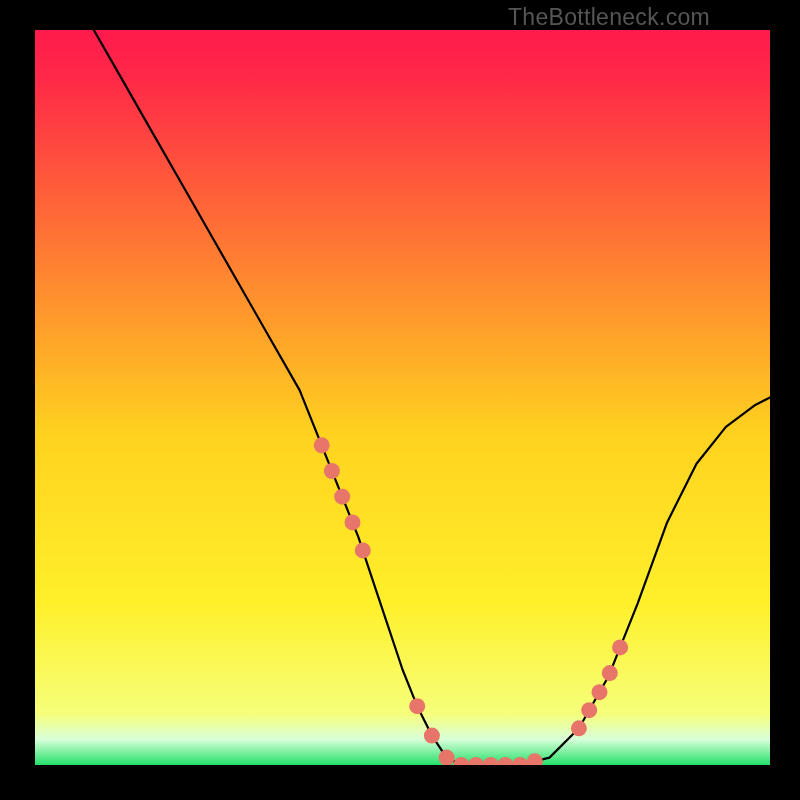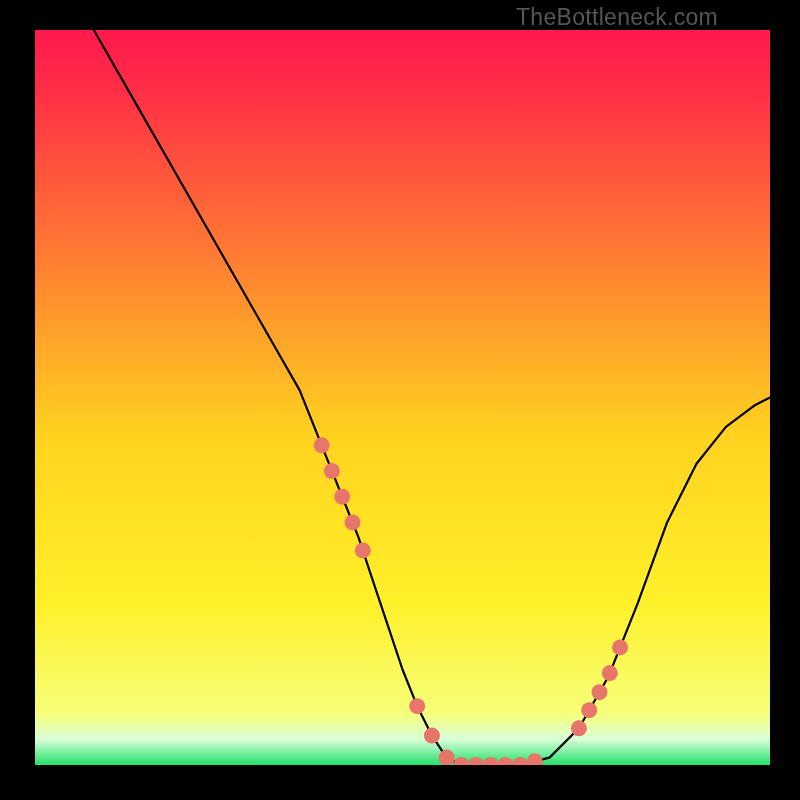--- a/index.html
+++ b/index.html
@@ -7,21 +7,20 @@
     padding: 0;
     width: 800px;
     height: 800px;
     background: #000000;
     overflow: hidden;
   }
   .wrapper {
     position: relative;
     width: 724px;
     height: 800px;
-    padding-left: 8px;
   }
   svg.chart {
     position: absolute;
     top: 0;
     left: 0;
   }
   .watermark {
     position: absolute;
     top: 4px;
     right: 14px;

